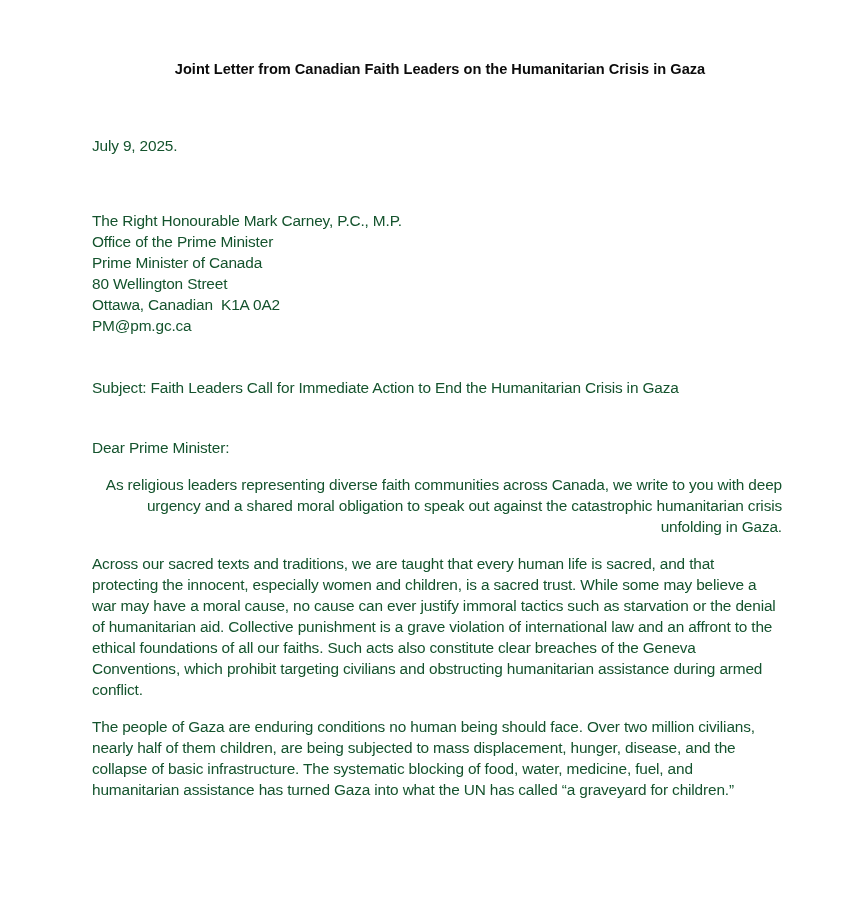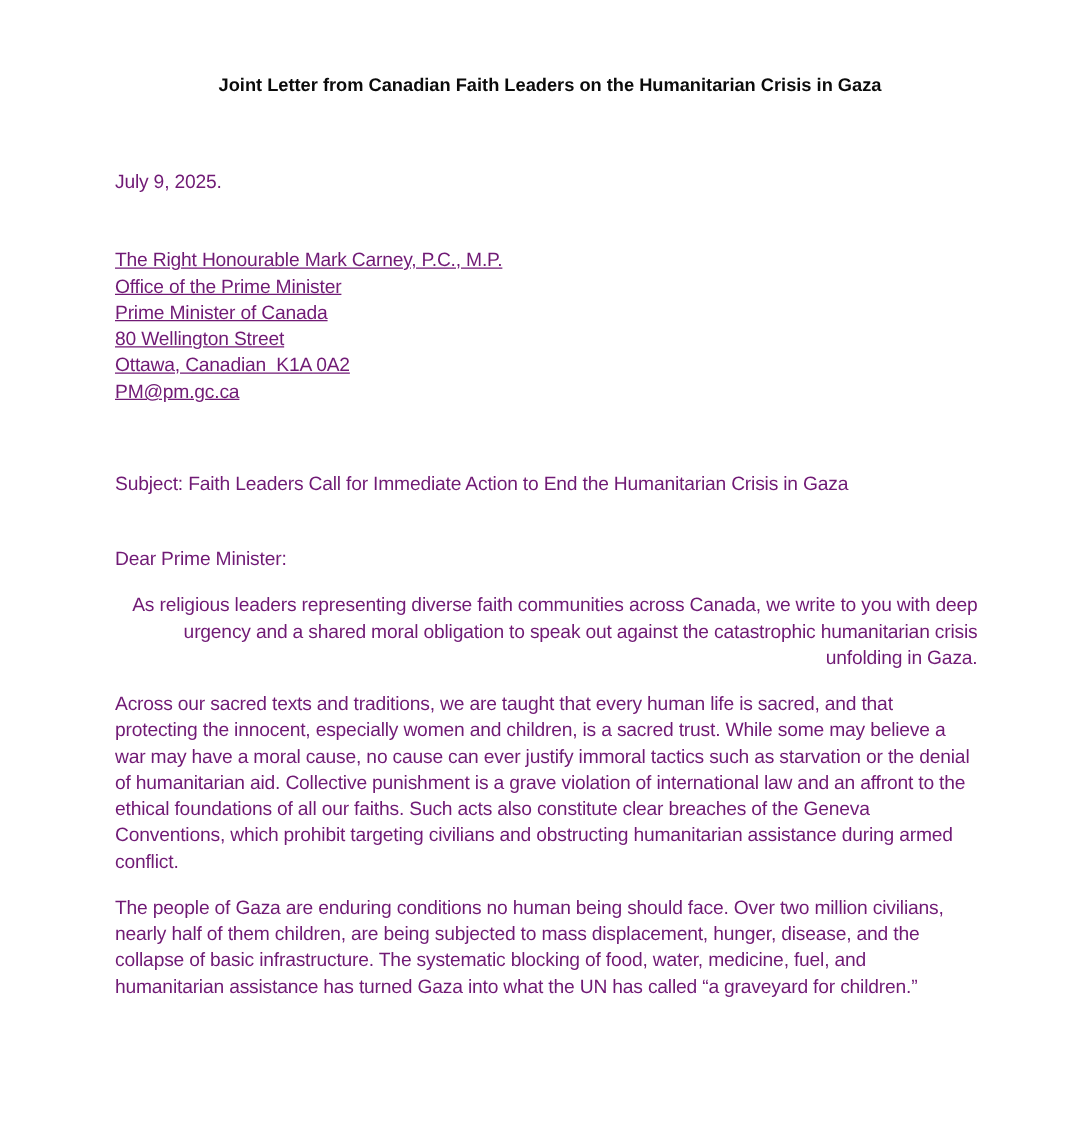--- a/index.html
+++ b/index.html
@@ -33,24 +33,24 @@
       letter-spacing: 0px;
       color: #0b0b0b;
     }
     .block {
       position: absolute;
       left: 92px;
       width: 690px;
       font-size: 15.4px;
       line-height: 21px;
       letter-spacing: -0.15px;
-      color: #701a75;
+      color: #14532d;
     }
     .date { top: 135px; }
-    .address { top: 198px; text-decoration: underline; }
+    .address { top: 210px; }
     .address div { white-space: nowrap; }
     .subject { top: 377px; white-space: nowrap; }
     .salutation { top: 437px; }
     .p1 { top: 474px; text-align: right; }
     .p2 { top: 553px; }
     .p3 { top: 716px; }
     .p4 { top: 836px; }
     .block p { margin: 0; }
   </style>
 </head>

